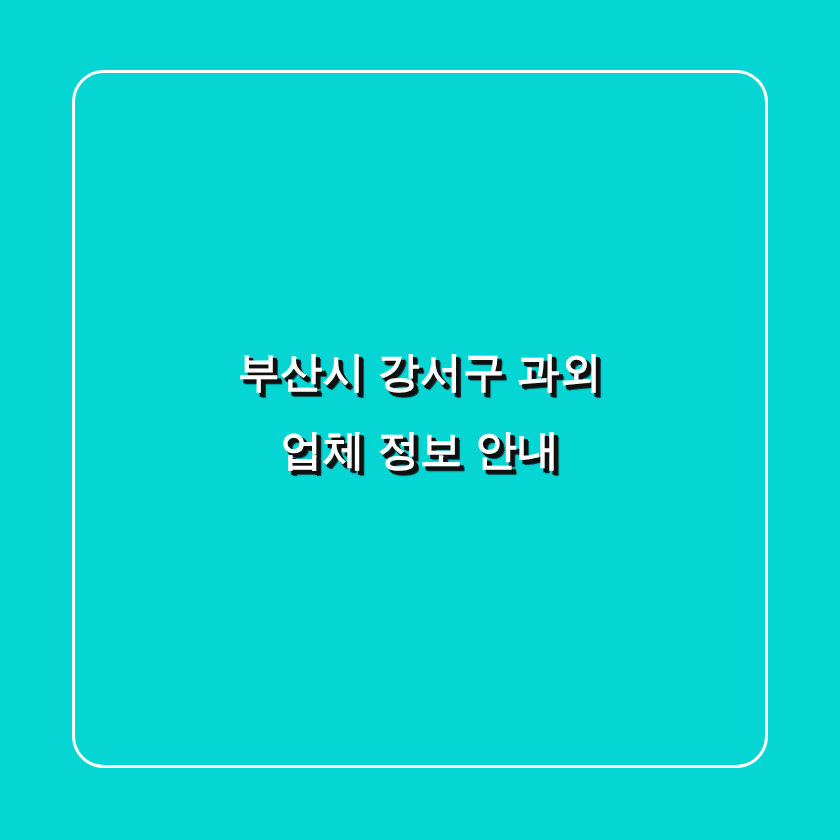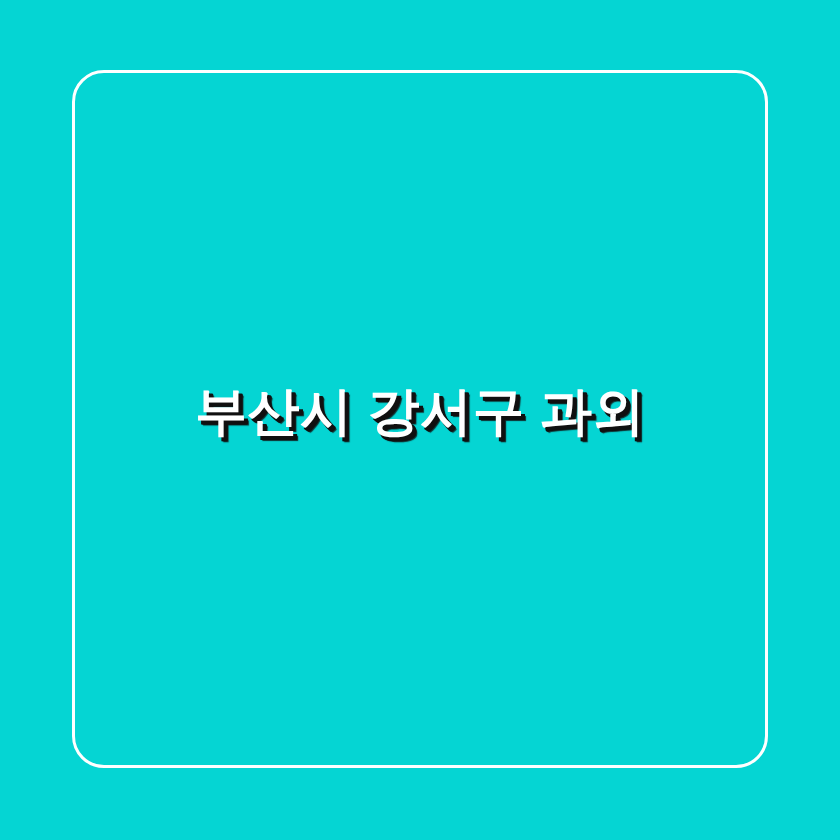--- a/index.html
+++ b/index.html
@@ -48,21 +48,21 @@
     align-items: center;
     justify-content: center;
     text-align: center;
   }
 
   .headline-line {
     display: block;
     color: #FFFFFF;
     font-family: "Liberation Sans", "DejaVu Sans", sans-serif;
     font-weight: 700;
-    font-size: 52px;
+    font-size: 42px;
     line-height: 78px;
     letter-spacing: 0.5px;
     white-space: nowrap;
     text-shadow:
        4px 4px 0 #101010,
        4px 3px 0 #101010,
        3px 4px 0 #101010,
        5px 5px 1px rgba(16,16,16,0.85);
   }
 
@@ -75,16 +75,17 @@
 <body>
 
 <div id="card-canvas">
 
   <div id="inner-frame"></div>
 
   <div id="headline-block">
 
     <span class="headline-line">부산시 강서구 과외</span>
 
+    <span class="headline-line">업체 정보 안내</span>
 
   </div>
 
 </div>
 
 </body></html>

